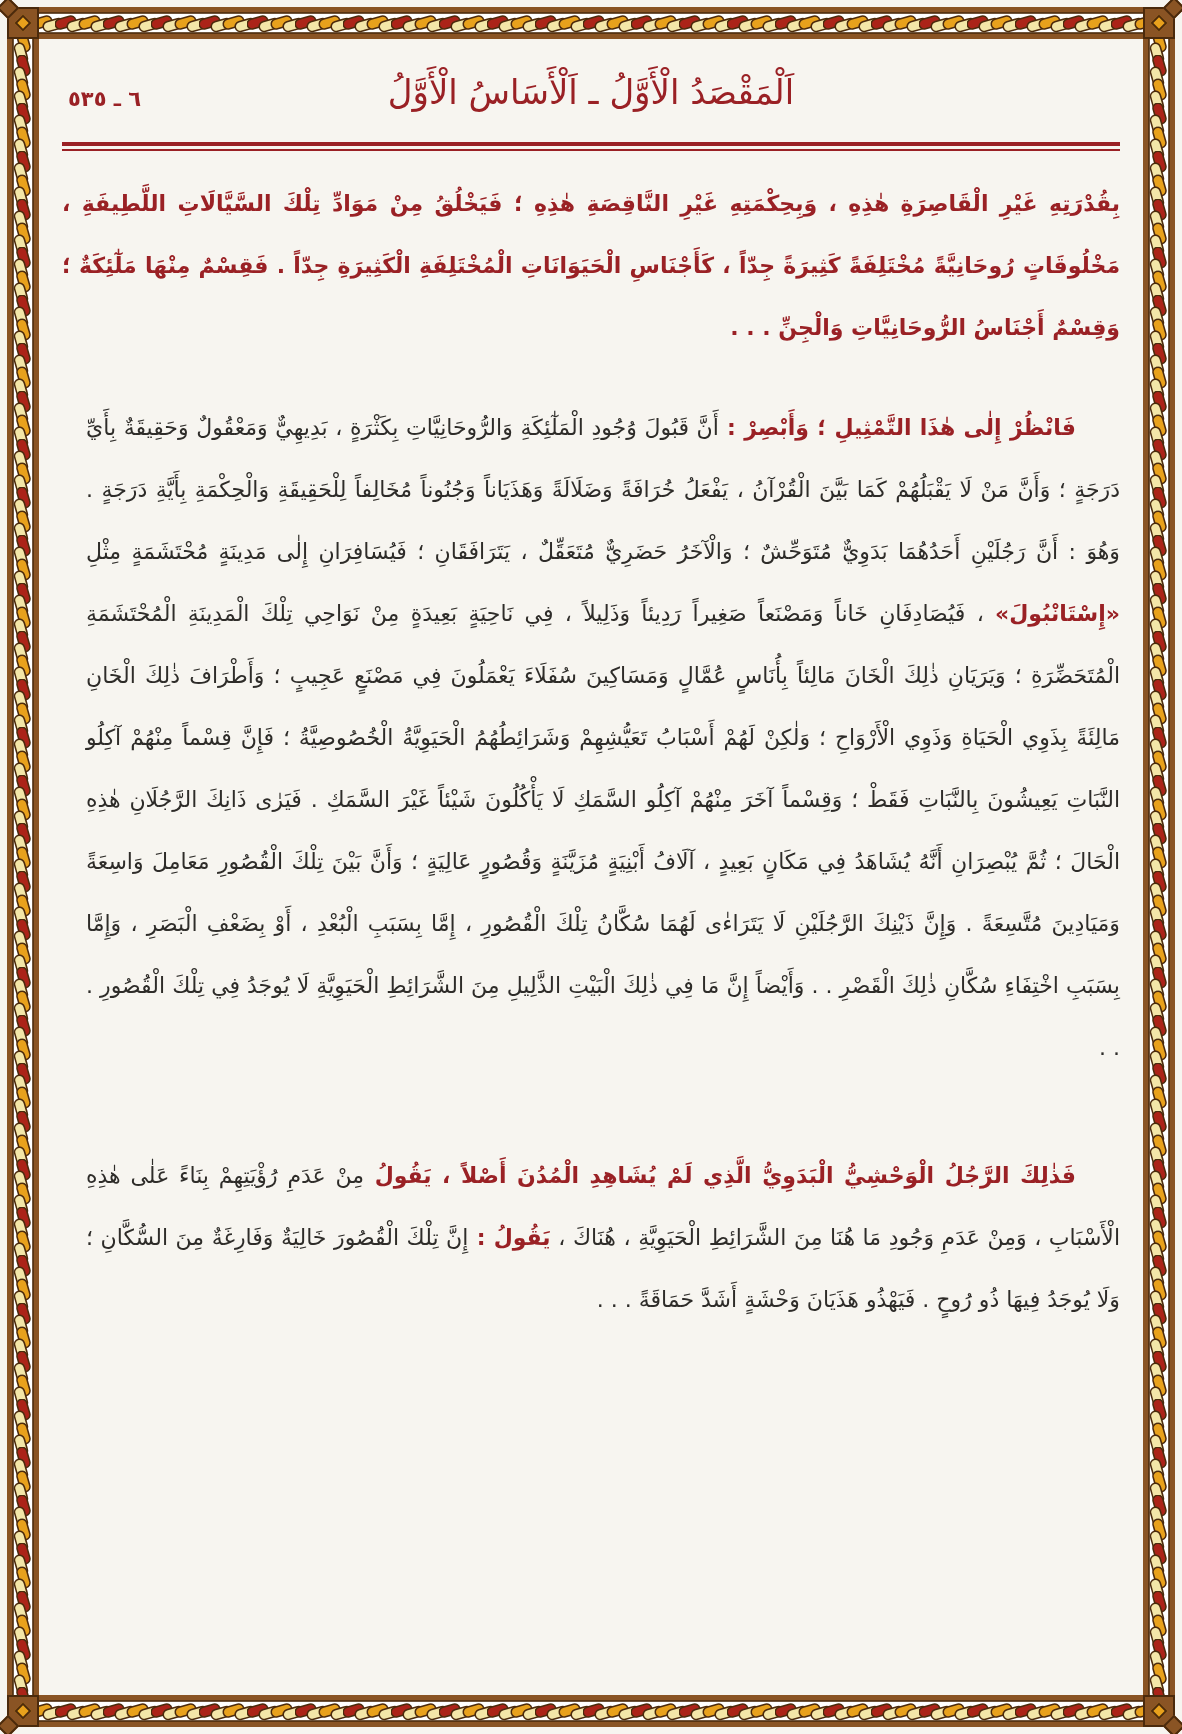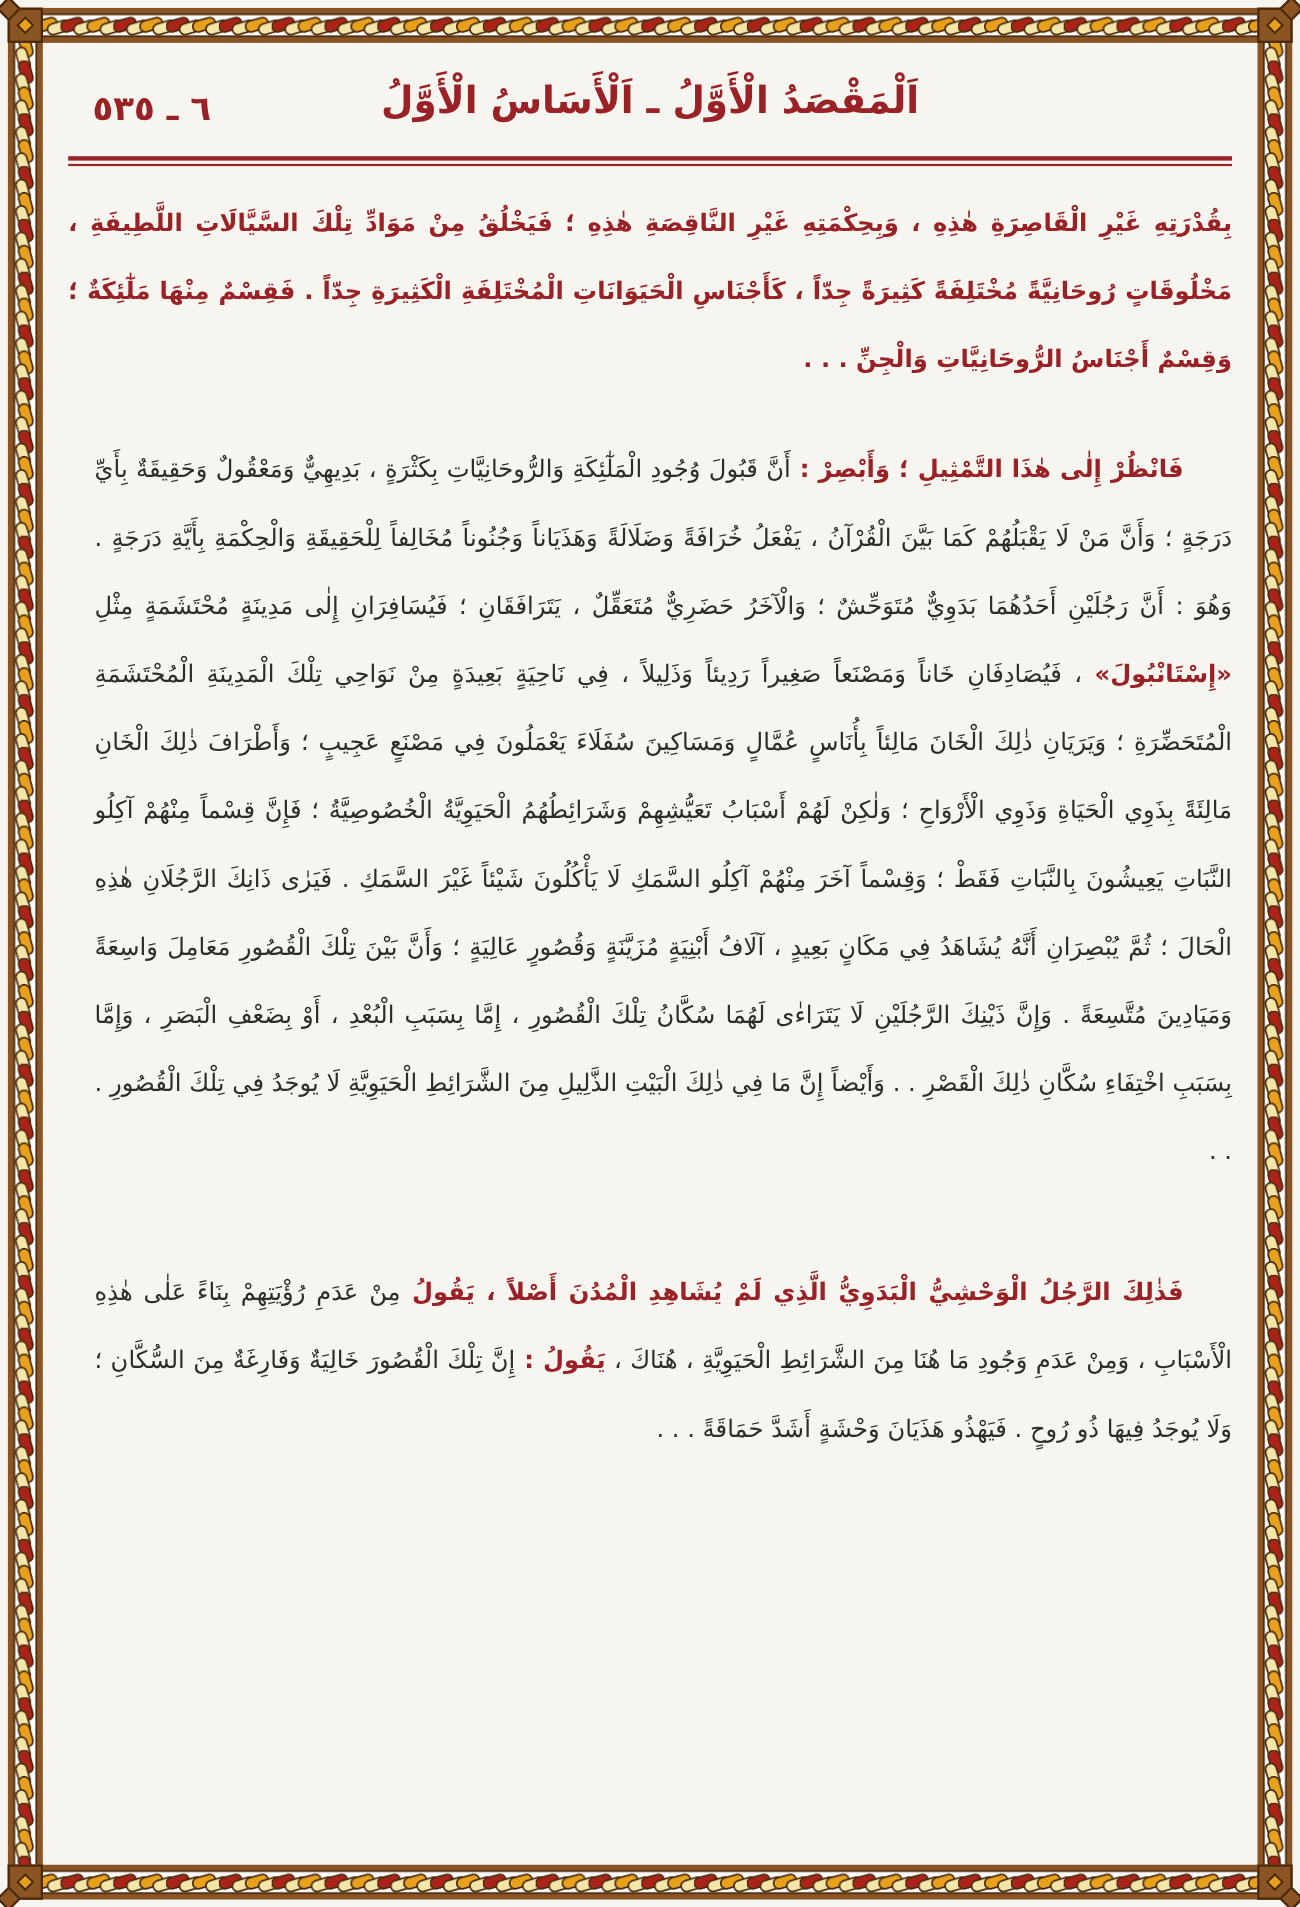--- a/index.html
+++ b/index.html
@@ -56,29 +56,29 @@
     position:absolute;
     top:44px;bottom:44px;left:62px;right:62px;
     direction:rtl;
   }
   .page-header{position:relative;height:96px;}
   .page-title{
     margin:0;
     text-align:center;
     color:var(--red);
     font-size:34px;
-    font-weight:bold;
+    font-weight:normal;
     line-height:96px;
     letter-spacing:0;
   }
   .page-number{
     position:absolute;
-    left:22px;top:0;
+    left:6px;top:0;
     color:var(--red);
-    font-size:31px;
+    font-size:21px;
     font-weight:bold;
     line-height:110px;
     direction:rtl;
   }
   .rule{margin-top:2px;}
   .rule .r1{height:4px;background:var(--red);}
   .rule .rgap{height:3px;}
   .rule .r2{height:2px;background:var(--red);}
   .body-text{
     margin-top:22px;

